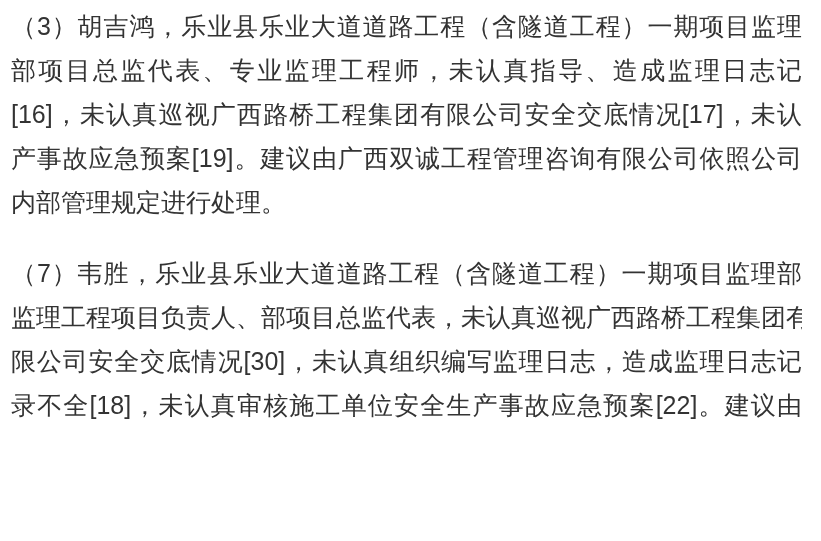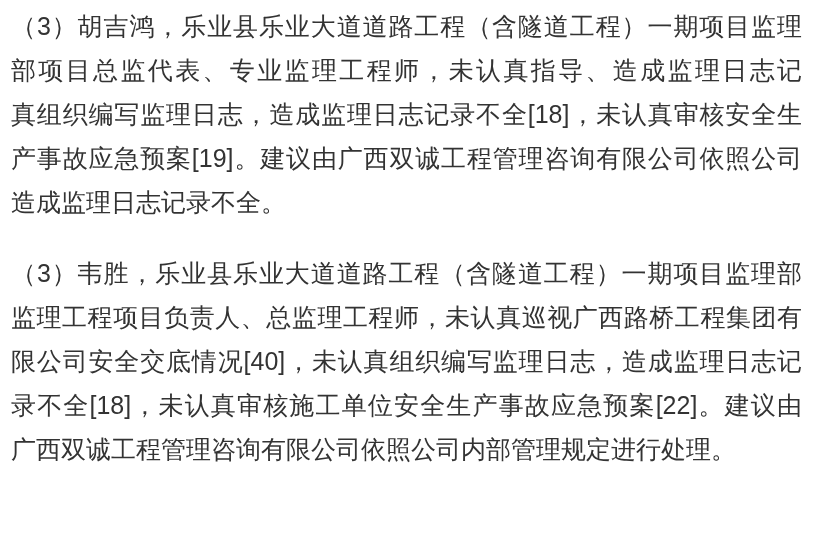--- a/index.html
+++ b/index.html
@@ -38,26 +38,25 @@
   }
 </style>
 </head>
 <body style="background: rgb(255, 255, 255); color: rgb(51, 51, 51);">
 
 <div class="page">
 
   <div class="para">
     <div class="line">（3）胡吉鸿，乐业县乐业大道道路工程（含隧道工程）一期项目监理</div>
     <div class="line">部项目总监代表、专业监理工程师，未认真指导、造成监理日志记</div>
-    <div class="line">真组织编写监理日志，造成监理日志记录不全[18]，未认真审核安全生</div>
+    <div class="line">[16]，未认真巡视广西路桥工程集团有限公司安全交底情况[17]，未认</div>
     <div class="line">产事故应急预案[19]。建议由广西双诚工程管理咨询有限公司依照公司</div>
-    <div class="line last">造成监理日志记录不全。</div>
+    <div class="line last">内部管理规定进行处理。</div>
   </div>
 
   <div class="para">
-    <div class="line">（3）韦胜，乐业县乐业大道道路工程（含隧道工程）一期项目监理部</div>
-    <div class="line">监理工程项目负责人、总监理工程师，未认真巡视广西路桥工程集团有</div>
-    <div class="line">限公司安全交底情况[40]，未认真组织编写监理日志，造成监理日志记</div>
+    <div class="line">（7）韦胜，乐业县乐业大道道路工程（含隧道工程）一期项目监理部</div>
+    <div class="line">监理工程项目负责人、部项目总监代表，未认真巡视广西路桥工程集团有</div>
+    <div class="line">限公司安全交底情况[30]，未认真组织编写监理日志，造成监理日志记</div>
     <div class="line">录不全[18]，未认真审核施工单位安全生产事故应急预案[22]。建议由</div>
-    <div class="line last">广西双诚工程管理咨询有限公司依照公司内部管理规定进行处理。</div>
   </div>
 
 </div>
 
 </body></html>

